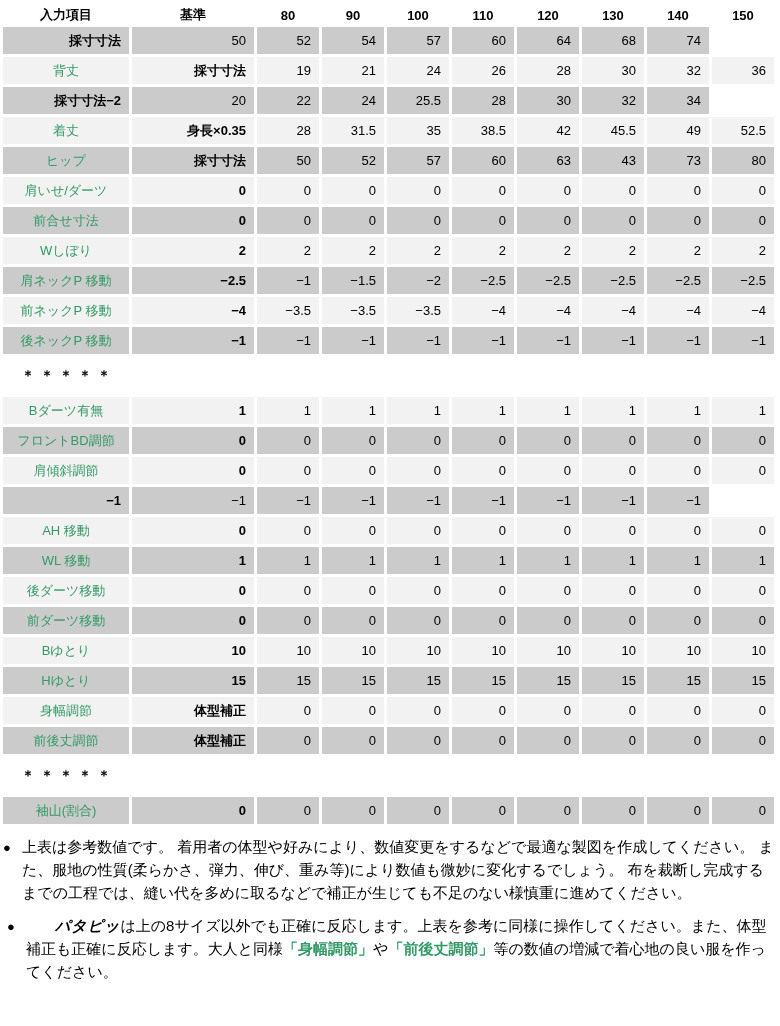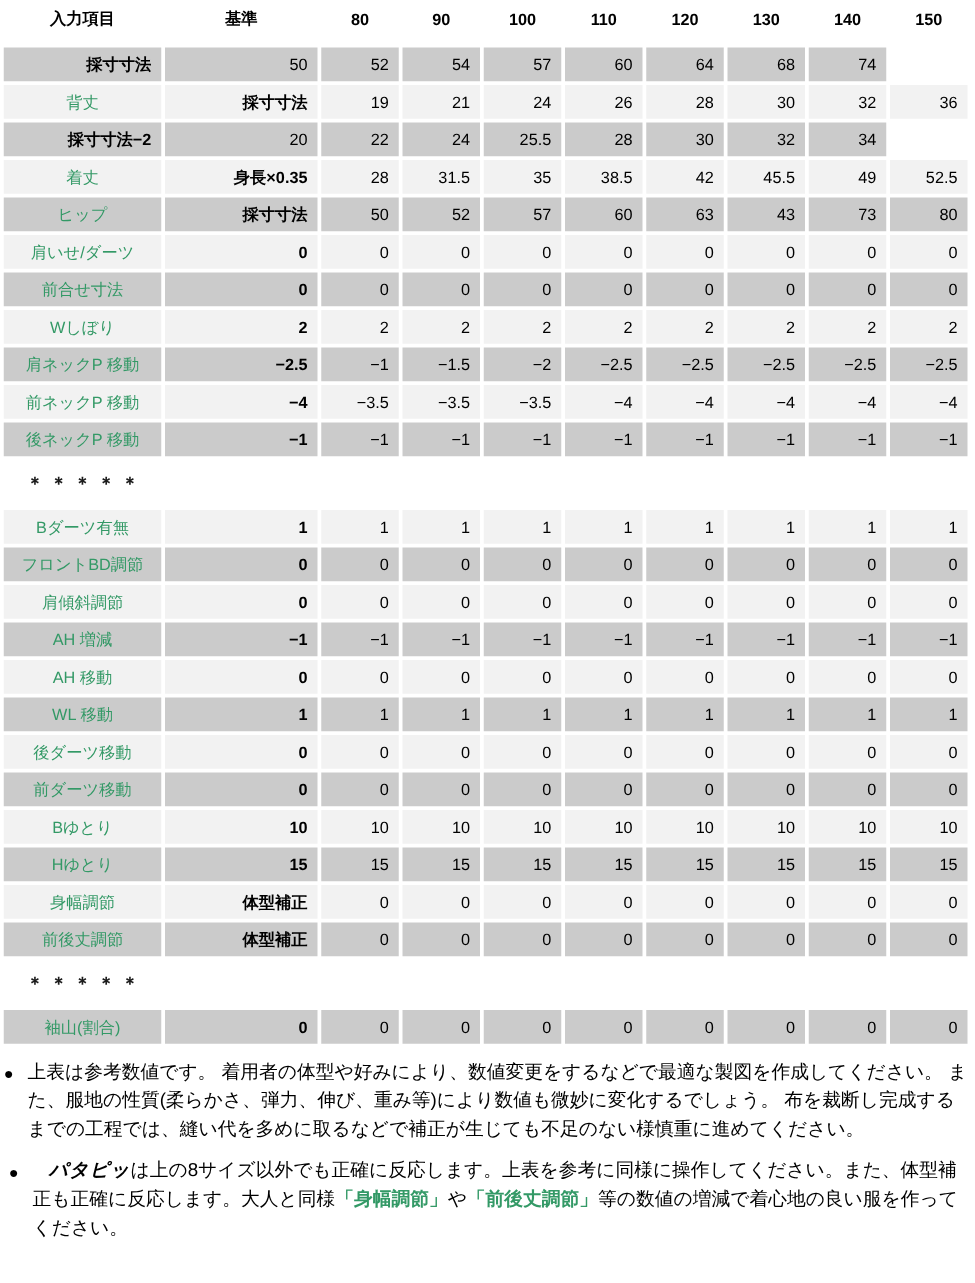--- a/index.html
+++ b/index.html
@@ -10,39 +10,39 @@
   }
   .page{width:780px;height:1026px;box-sizing:border-box;padding-top:3px;overflow:hidden;}
 
   
   .size-table{padding-left:3px;}
   .header-row,.trow{
     display:grid;
     grid-template-columns:126px 122px repeat(8,62px);
     column-gap:3px;
   }
-  .header-row{height:24px;align-items:center;margin-bottom:11px;}
+  .header-row{height:24px;align-items:center;margin-bottom:0;}
   .hcell{font-weight:bold;font-size:13px;text-align:center;color:#000;}
   .trow{height:27px;margin-bottom:3px;}
   .cell{display:flex;align-items:center;font-size:13px;box-sizing:border-box;}
   .row-dark .cell{background:#cbcbcb;}
   .row-light .cell{background:#f2f2f2;}
   .label-text{color:#339966;justify-content:center;}
   .base-text{font-weight:bold;justify-content:flex-end;padding-right:8px;}
   .value-text{justify-content:flex-end;padding-right:8px;}
   .sep-row{height:37px;margin-bottom:3px;display:flex;align-items:center;}
   .sep-text{font-weight:bold;font-size:14px;letter-spacing:5px;padding-left:18px;color:#1a1a1a;}
 
   
   .notes{padding:8px 2px 0 2px;font-size:15px;line-height:23px;color:#000;}
   .note{position:relative;padding-left:20px;margin-bottom:10px;}
   .note .bullet{position:absolute;left:1px;top:1px;font-size:13px;}
   .note2{padding-left:24px;}
   .note2 .bullet{left:5px;}
-  .seg-brand{font-weight:bold;font-style:italic;margin-left:13px;letter-spacing:1px;}
+  .seg-brand{font-weight:bold;font-style:italic;margin-left:29px;letter-spacing:1px;}
   .seg-emphasis{color:#339966;font-weight:bold;}
 </style>
 </head>
 <body>
 
 <div class="page">
   <div class="size-table">
     <div class="header-row" id="header-row">
         <div class="hcell">入力項目</div>
         <div class="hcell">基準</div>
@@ -219,21 +219,20 @@
           <div class="cell value-text">0</div>
           <div class="cell value-text">0</div>
           <div class="cell value-text">0</div>
           <div class="cell value-text">0</div>
           <div class="cell value-text">0</div>
           <div class="cell value-text">0</div>
           <div class="cell value-text">0</div>
           <div class="cell value-text">0</div>
         </div>
         <div class="trow row-dark">
-          <div class="cell label-text">AH 増減</div>
           <div class="cell base-text">−1</div>
           <div class="cell value-text">−1</div>
           <div class="cell value-text">−1</div>
           <div class="cell value-text">−1</div>
           <div class="cell value-text">−1</div>
           <div class="cell value-text">−1</div>
           <div class="cell value-text">−1</div>
           <div class="cell value-text">−1</div>
           <div class="cell value-text">−1</div>
         </div>

